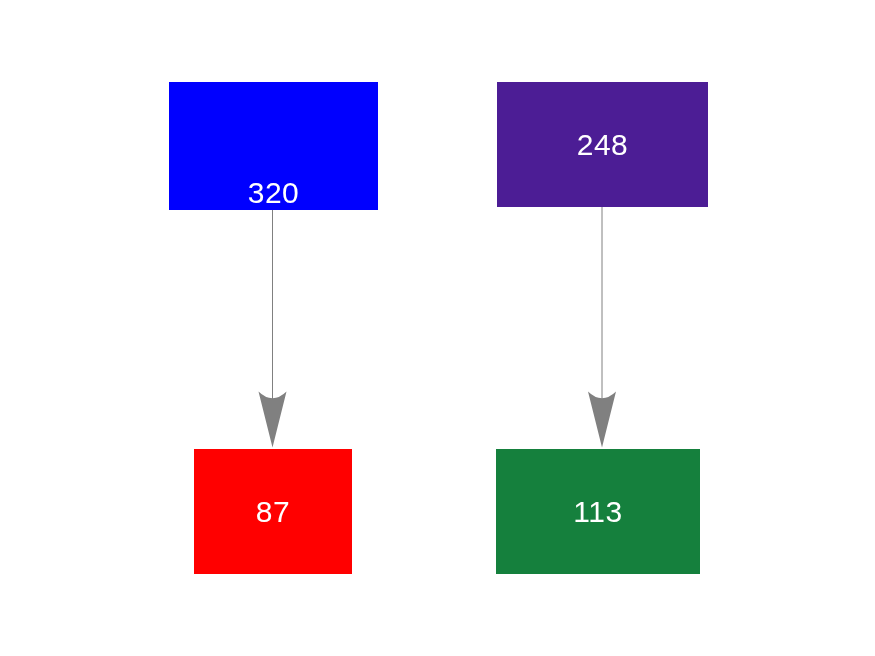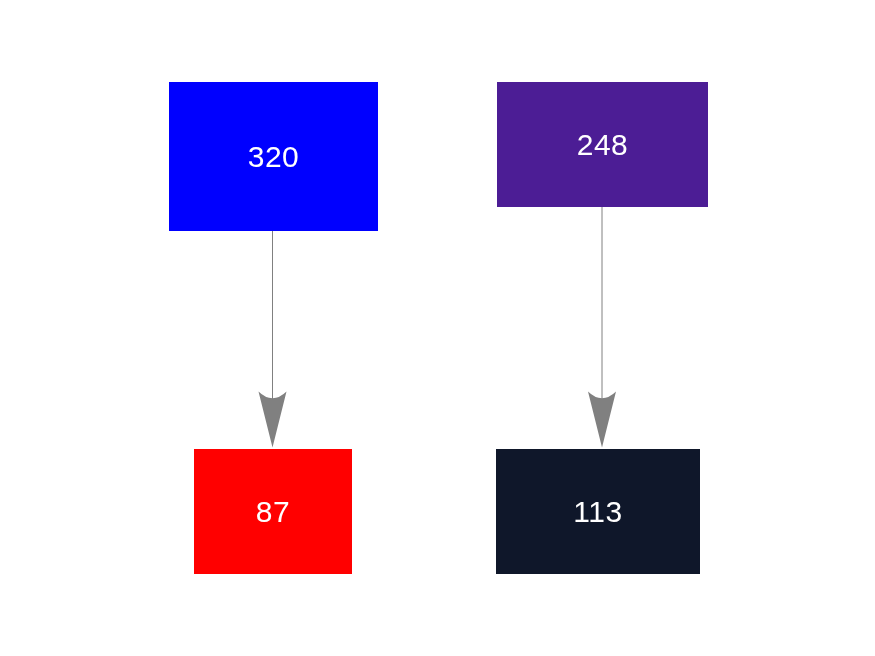--- a/index.html
+++ b/index.html
@@ -25,21 +25,21 @@
     position: absolute;
     display: flex;
     align-items: center;
     justify-content: center;
     font-size: 30px;
     box-sizing: border-box;
   }
   .node .node-label {
     letter-spacing: 0.5px;
   }
-  .node--blue-1 { left: 169px; top:  82px; width: 209px; height: 149px; }
+  .node--blue-1 { left: 169px; top:  82px; width: 209px; height: 128px; align-items: flex-end; }
   .node--blue-2 { left: 497px; top:  82px; width: 211px; height: 125px; }
   .node--red-1  { left: 194px; top: 449px; width: 158px; height: 125px; }
   .node--red-2  { left: 496px; top: 449px; width: 204px; height: 125px; }
 </style>
 </head>
 <body>
 
 <div class="canvas" style="background-color: rgb(255, 255, 255);">
 
   <svg class="edges-layer" viewBox="0 0 875 656" xmlns="http://www.w3.org/2000/svg">
@@ -60,17 +60,17 @@
   </div>
 
   <div class="node node--blue-2" style="background-color: #4c1d95;">
     <span class="node-label" style="color: rgb(255, 255, 255);">248</span>
   </div>
 
   <div class="node node--red-1" style="background-color: rgb(255, 0, 0);">
     <span class="node-label" style="color: rgb(255, 255, 255);">87</span>
   </div>
 
-  <div class="node node--red-2" style="background-color: #0f172a;">
+  <div class="node node--red-2" style="background-color: #15803d;">
     <span class="node-label" style="color: rgb(255, 255, 255);">113</span>
   </div>
 
 </div>
 
 </body></html>

